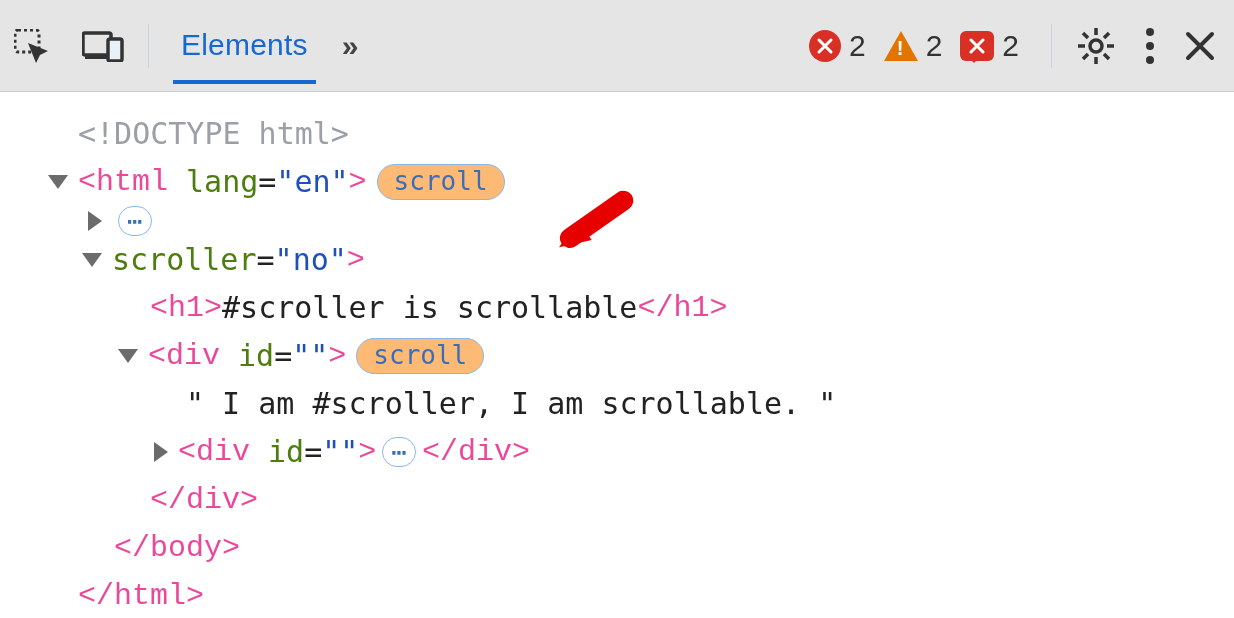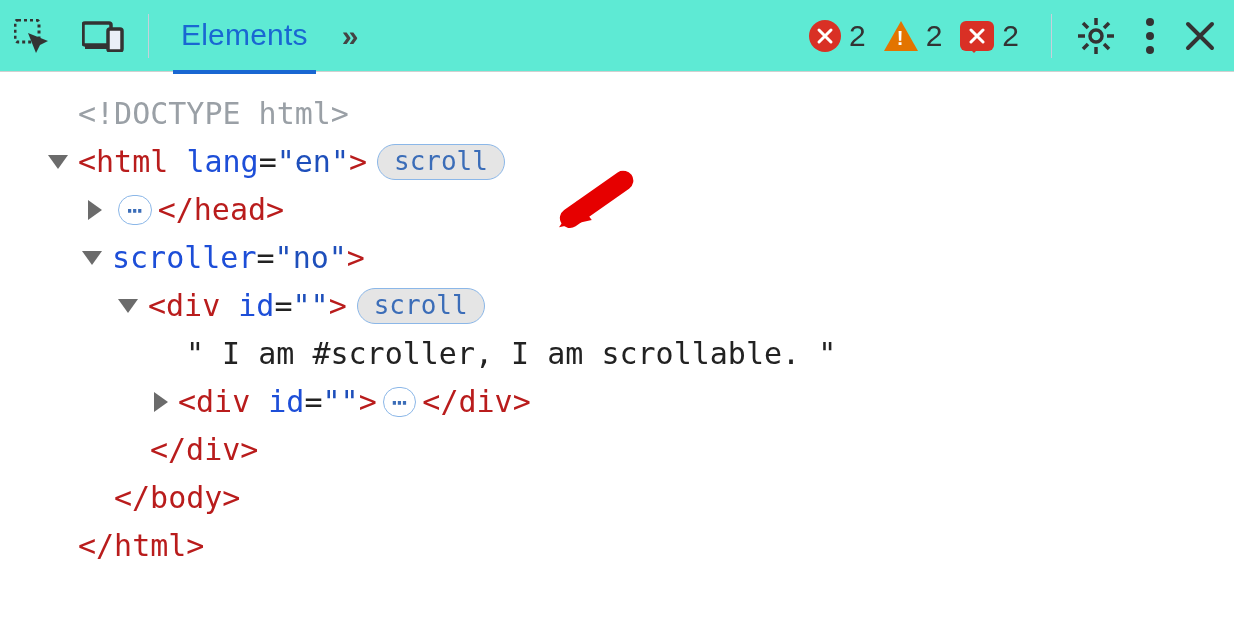--- a/index.html
+++ b/index.html
@@ -6,22 +6,22 @@
   html, body {
     margin: 0; padding: 0;
     width: 1234px; height: 618px;
     font-family: "Helvetica Neue", Arial, sans-serif;
     background: #fff;
     overflow: hidden;
   }
   .toolbar {
     display: flex;
     align-items: center;
-    height: 72px;
-    background: #5eead4;
+    height: 92px;
+    background: #e5e5e5;
     border-bottom: 1px solid #d0d0d0;
     padding: 0 18px 0 14px;
   }
   .tb-group { display: flex; align-items: center; gap: 30px; }
   .tb-sep { width: 1px; height: 44px; background: #c7d0db; margin: 0 24px; }
   .icon-btn { display: flex; align-items: center; justify-content: center; cursor: pointer; color: #333; }
   .tab {
     color: #1967d2;
     font-size: 30px;
     font-weight: 400;
@@ -67,30 +67,30 @@
     padding: 18px 0 0 0;
   }
   .row { white-space: pre; display:flex; align-items:center; }
   .indent0 { padding-left: 78px; }
   .caret {
     display:inline-block; width:0; height:0; margin-right:10px;
     vertical-align: middle;
   }
   .caret.down { border-left:10px solid transparent; border-right:10px solid transparent; border-top:14px solid #6b6b6b; }
   .caret.right { border-top:10px solid transparent; border-bottom:10px solid transparent; border-left:14px solid #6b6b6b; }
-  .tag { color: #b91c1c; }
-  .attr-name { color: #1d4ed8; }
+  .tag { color: #ec4899; font-family: Liberation Mono, monospace; }
+  .attr-name { color: #4d7c0f; }
   .attr-val { color: #1e4fbb; }
   .doctype { color: #9aa0a6; }
   .txt { color: #222; }
   .badge {
     display:inline-flex; align-items:center;
     border:1.5px solid #8bb7e8; color:#3b6db8;
     border-radius: 20px; height:36px; padding:0 16px;
-    font-size:26px; margin-left:10px; background:#e5e5e5;
+    font-size:26px; margin-left:10px; background:#fdba74;
   }
   .ellipsis-badge {
     display:inline-flex; align-items:center; justify-content:center;
     border:1.5px solid #8bb7e8; color:#3b6db8;
     border-radius:20px; height:30px; padding:0 8px; font-size:26px;
     margin:0 6px; line-height:1;
   }
   
   .arrow-annot {
     position: absolute;
@@ -195,30 +195,29 @@
 
     <div class="row" style="padding-left:48px">
       <span class="caret down"></span>
       <span class="tag">&lt;html </span><span class="attr-name">lang</span><span class="txt">=</span><span class="attr-val">"</span><span class="attr-val">en</span><span class="attr-val">"</span><span class="tag">&gt;</span>
       <span class="badge">scroll</span>
     </div>
 
     <div class="row" style="padding-left:88px">
       <span class="caret right"></span>
       <span class="ellipsis-badge">⋯</span>
-      <span class="tag">&lt;/head&gt;</span>
     </div>
 
     <div class="row" style="padding-left:82px">
       <span class="caret down"></span>
       <span class="attr-name">scroller</span><span class="txt">=</span><span class="attr-val">"</span><span class="attr-val">no</span><span class="attr-val">"</span><span class="tag">&gt;</span>
     </div>
 
     <div class="row" style="padding-left:150px">
-      
+      <span class="tag">&lt;h1&gt;</span><span class="txt">#scroller is scrollable</span><span class="tag">&lt;/h1&gt;</span>
     </div>
 
     <div class="row" style="padding-left:118px">
       <span class="caret down"></span>
       <span class="tag">&lt;div </span><span class="attr-name">id</span><span class="txt">=</span><span class="attr-val">"</span><span class="attr-val">"</span><span class="tag">&gt;</span>
       <span class="badge">scroll</span>
     </div>
 
     <div class="row" style="padding-left:186px">
       <span class="txt">" I am #scroller, I am scrollable. "</span>

